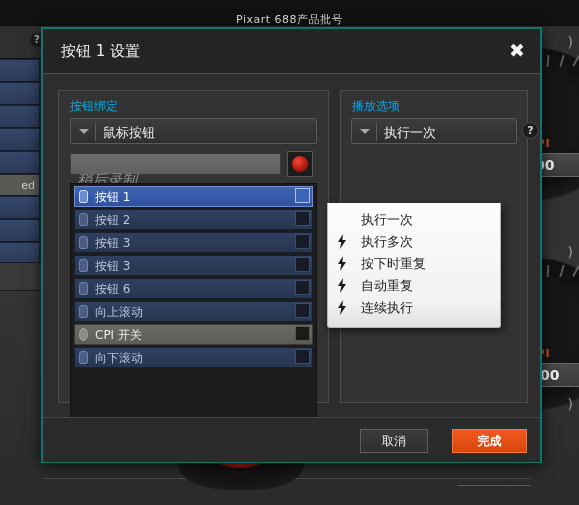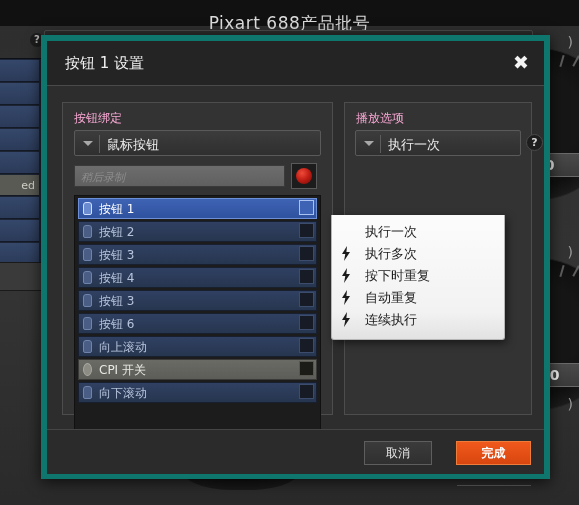--- a/index.html
+++ b/index.html
@@ -7,21 +7,21 @@
     width:579px;height:505px;overflow:hidden;position:relative;
     background:#141414;
     font-family:"DejaVu Sans","Liberation Sans",sans-serif;
     -webkit-font-smoothing:antialiased;
   }
 
   
   #bg{position:absolute;inset:0;background:#1b1b1b;}
   #bg-topbar{position:absolute;left:0;top:0;width:579px;height:26px;background:#111;}
   #bg-title{position:absolute;left:0;top:12px;width:579px;text-align:center;
-            color:#dcdcdc;font-size:17px;letter-spacing:.5px;white-space:nowrap;}
+            color:#dcdcdc;font-size:11px;letter-spacing:.5px;white-space:nowrap;}
   #bg-chrome{position:absolute;left:0;top:26px;width:579px;height:479px;
              background:linear-gradient(180deg,#2e2e2e 0%,#343434 55%,#2a2a2a 100%);}
   #bg-field{position:absolute;left:44px;top:30px;width:487px;height:26px;
             background:#2b2b2b;border:1px solid #4a4a4a;border-radius:2px;}
   #bg-qmark{position:absolute;left:30px;top:33px;width:14px;height:14px;border-radius:50%;
             background:#1d1d1d;color:#b9b9b9;font-size:10px;font-weight:bold;
             text-align:center;line-height:14px;}
 
   
   #bg-left{position:absolute;left:-8px;top:58px;width:48px;height:205px;
@@ -56,52 +56,52 @@
   #bg-mouse{position:absolute;left:178px;top:440px;width:126px;height:50px;border-radius:50%/60%;
             background:radial-gradient(ellipse at 50% 40%,#121212 40%,#1a1a1a 75%,#242424 100%);}
   #bg-mouse-red{position:absolute;left:37px;top:8px;width:50px;height:20px;border-radius:50%;
                 background:radial-gradient(ellipse at 50% 45%,#e02b1e 0%,#8d120c 70%,#5a0a07 100%);}
   #bg-sep{position:absolute;left:457px;top:485px;width:74px;height:1px;background:#5c5c5c;}
   #bg-panelline{position:absolute;left:44px;top:478px;width:487px;height:24px;
                 border-top:1px solid #4a4a4a;}
 
   
   #modal{position:absolute;left:41px;top:27px;width:497px;height:432px;
-         background:#2d2d2d;border:6px solid #0f766e;box-shadow:0 3px 14px rgba(0,0,0,.7);margin-top:8px;}
+         background:#2d2d2d;border:2px solid #0f766e;box-shadow:0 3px 14px rgba(0,0,0,.7);}
   #modal-titlebar{position:relative;height:44px;background:#242424;border-bottom:1px solid #4a4a4a;}
   #modal-title{position:absolute;left:18px;top:13px;color:#f0f0f0;font-size:15px;}
   #modal-close{position:absolute;right:12px;top:11px;width:22px;height:22px;
                color:#f4f4f4;font-size:19px;line-height:21px;text-align:center;cursor:pointer;
                font-family:"DejaVu Sans",sans-serif;}
 
   #modal-body{position:relative;height:343px;background:#2d2d2d;}
   #modal-footer{position:relative;height:44px;background:#2b2b2b;border-top:1px solid #454545;}
 
   
   .panel{position:absolute;top:16px;background:#333;border:1px solid #4d4d4d;}
   #panel-left{left:15px;width:269px;height:311px;}
   #panel-right{left:297px;width:186px;height:311px;}
-  .panel-title{position:absolute;left:11px;top:7px;color:#f9a8d4;font-size:12px;}
+  .panel-title{position:absolute;left:11px;top:7px;color:#0ea5e9;font-size:12px;}
 
   
   .combo{position:absolute;height:26px;background:linear-gradient(180deg,#3c3c3c,#2f2f2f);
          border:1px solid #5a5a5a;border-radius:2px;box-sizing:border-box;cursor:pointer;}
   .combo .arrow{position:absolute;left:8px;top:10px;width:0;height:0;
                 border-left:5px solid transparent;border-right:5px solid transparent;
                 border-top:5px solid #a8a8a8;}
   .combo .div{position:absolute;left:24px;top:4px;width:1px;height:18px;background:#5c5c5c;}
   .combo .lbl{position:absolute;left:32px;top:5px;color:#ededed;font-size:13px;}
   #combo-binding{left:11px;top:27px;width:247px;}
   #combo-playback{left:10px;top:27px;width:166px;}
 
   
   #record-input{position:absolute;left:11px;top:62px;width:211px;height:22px;
                 background:linear-gradient(180deg,#6d6d6d,#606060);border:1px solid #3a3a3a;
                 box-sizing:border-box;}
-  #record-placeholder{position:absolute;left:6px;top:4px;color:#8d8d8d;font-size:11px;
+  #record-placeholder{position:absolute;left:6px;top:17px;color:#8d8d8d;font-size:15px;
                       font-style:italic;}
   #record-btn{position:absolute;left:228px;top:60px;width:26px;height:26px;
               background:#1c1c1c;border:1px solid #5a5a5a;box-sizing:border-box;cursor:pointer;}
   #record-dot{position:absolute;left:4px;top:4px;width:16px;height:16px;border-radius:50%;
               background:radial-gradient(circle at 38% 32%,#ef4b3a 0%,#c01d14 48%,#6d0c08 100%);}
 
   
   #btn-list{position:absolute;left:11px;top:92px;width:247px;height:266px;
             background:#1c1c1c;border:1px solid #111;box-sizing:border-box;overflow:hidden;}
   .list-row{position:relative;height:21px;margin:2px 3px 0 3px;
@@ -247,25 +247,20 @@
           <div class="row-label">按钮 2</div>
           <div class="row-box"></div>
         </div>
         <div class="list-row">
           <div class="row-icon"></div>
           <div class="row-label">按钮 3</div>
           <div class="row-box"></div>
         </div>
         <div class="list-row">
           <div class="row-icon"></div>
-          <div class="row-label">按钮 4</div>
-          <div class="row-box"></div>
-        </div>
-        <div class="list-row">
-          <div class="row-icon"></div>
           <div class="row-label">按钮 3</div>
           <div class="row-box"></div>
         </div>
         <div class="list-row">
           <div class="row-icon"></div>
           <div class="row-label">按钮 6</div>
           <div class="row-box"></div>
         </div>
         <div class="list-row">
           <div class="row-icon"></div>

